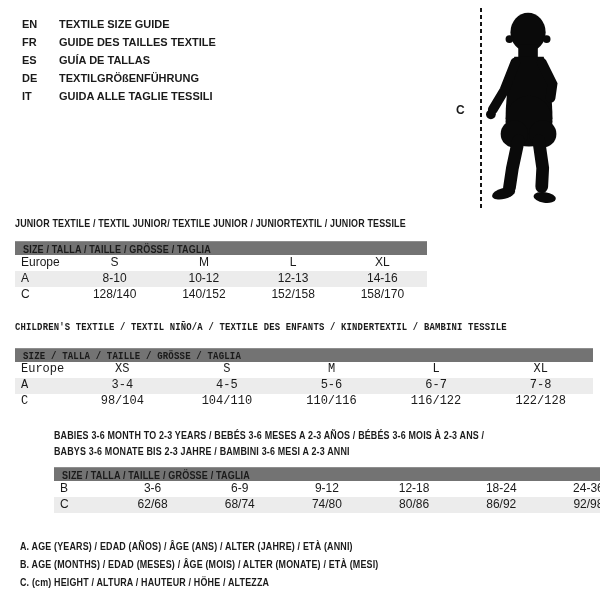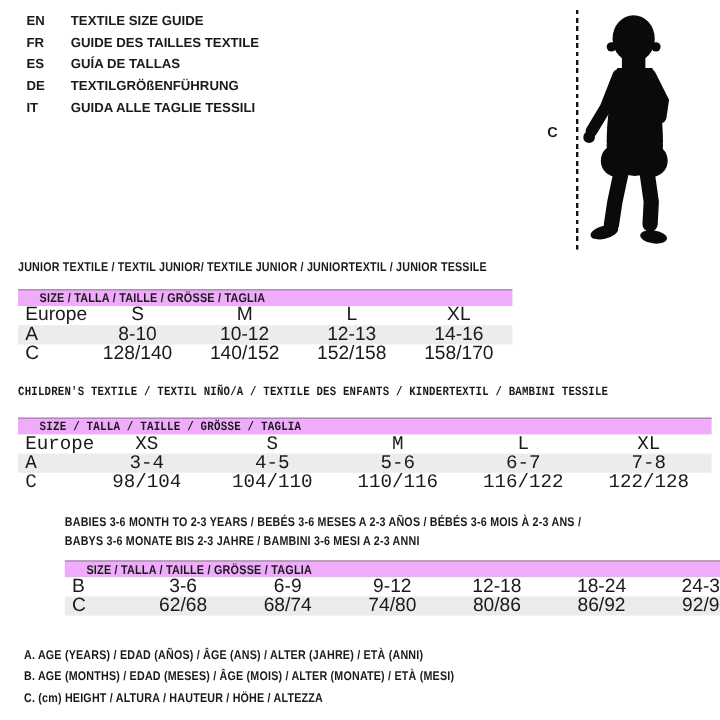--- a/index.html
+++ b/index.html
@@ -3,43 +3,43 @@
 <meta charset="utf-8">
 <style>
   html,body { margin:0; padding:0; }
   body {
     width:600px; height:600px; background:#ffffff;
     font-family:"Liberation Sans", sans-serif; color:#1a1a1a;
     position:relative; overflow:hidden;
   }
   
   .langs { position:absolute; left:22px; top:12px; }
-  .lang-row { display:flex; height:18px; align-items:flex-start;
+  .lang-row { display:flex; height:18px; align-items:flex-end;
               font-weight:bold; font-size:11px; white-space:nowrap; }
   .lang-code { width:37px; }
   
   .dash-line { position:absolute; left:480px; top:8px; width:2px; height:200px;
                background:repeating-linear-gradient(to bottom,#141414 0 4px,transparent 4px 7px); }
   .c-label { position:absolute; left:456px; top:103px; font-weight:bold; font-size:12px; }
   .baby-svg { position:absolute; left:486px; top:8px; width:88px; height:199px; }
   
   .section { position:absolute; left:15px; }
   #s1 { top:215px; width:412px; }
   #s2 { top:319px; width:578px;font-family:Liberation Mono, monospace; }
   #s3 { top:427px; width:578px;margin-left:39px; }
   .sec-title { font-weight:bold; font-size:10.5px; line-height:16px; white-space:nowrap;
                transform:scaleX(0.85); transform-origin:0 50%; letter-spacing:0.2px; }
   #s1 .tbl { margin-top:10px; }
   #s2 .tbl { margin-top:13px; }
   #s3 .tbl { margin-top:8px; }
-  .band { background:#f0abfc; border-top:1px solid #8e8e8e; height:13px;
-          display:flex; align-items:flex-end; padding-left:18px; }
+  .band { background:#737373; border-top:1px solid #8e8e8e; height:13px;
+          display:flex; align-items:flex-end; padding-left:8px; }
   .band span { font-weight:bold; font-size:10.5px; white-space:nowrap; display:inline-block;
                transform:scaleX(0.86); transform-origin:0 50%; letter-spacing:0.2px; }
-  .trow { display:flex; height:16px; align-items:center; font-size:16px; }
+  .trow { display:flex; height:16px; font-size:12px; }
   .trow .lbl { width:49px; padding-left:6px; }
   .trow .cell { flex:1; text-align:center; }
   .striped { background:#ececec; }
   
   .notes { position:absolute; left:20px; top:537px; }
   .note { font-weight:bold; font-size:10.5px; line-height:18px; white-space:nowrap;
           transform:scaleX(0.85); transform-origin:0 50%; letter-spacing:0.2px; }
 </style>
 </head>
 <body>

